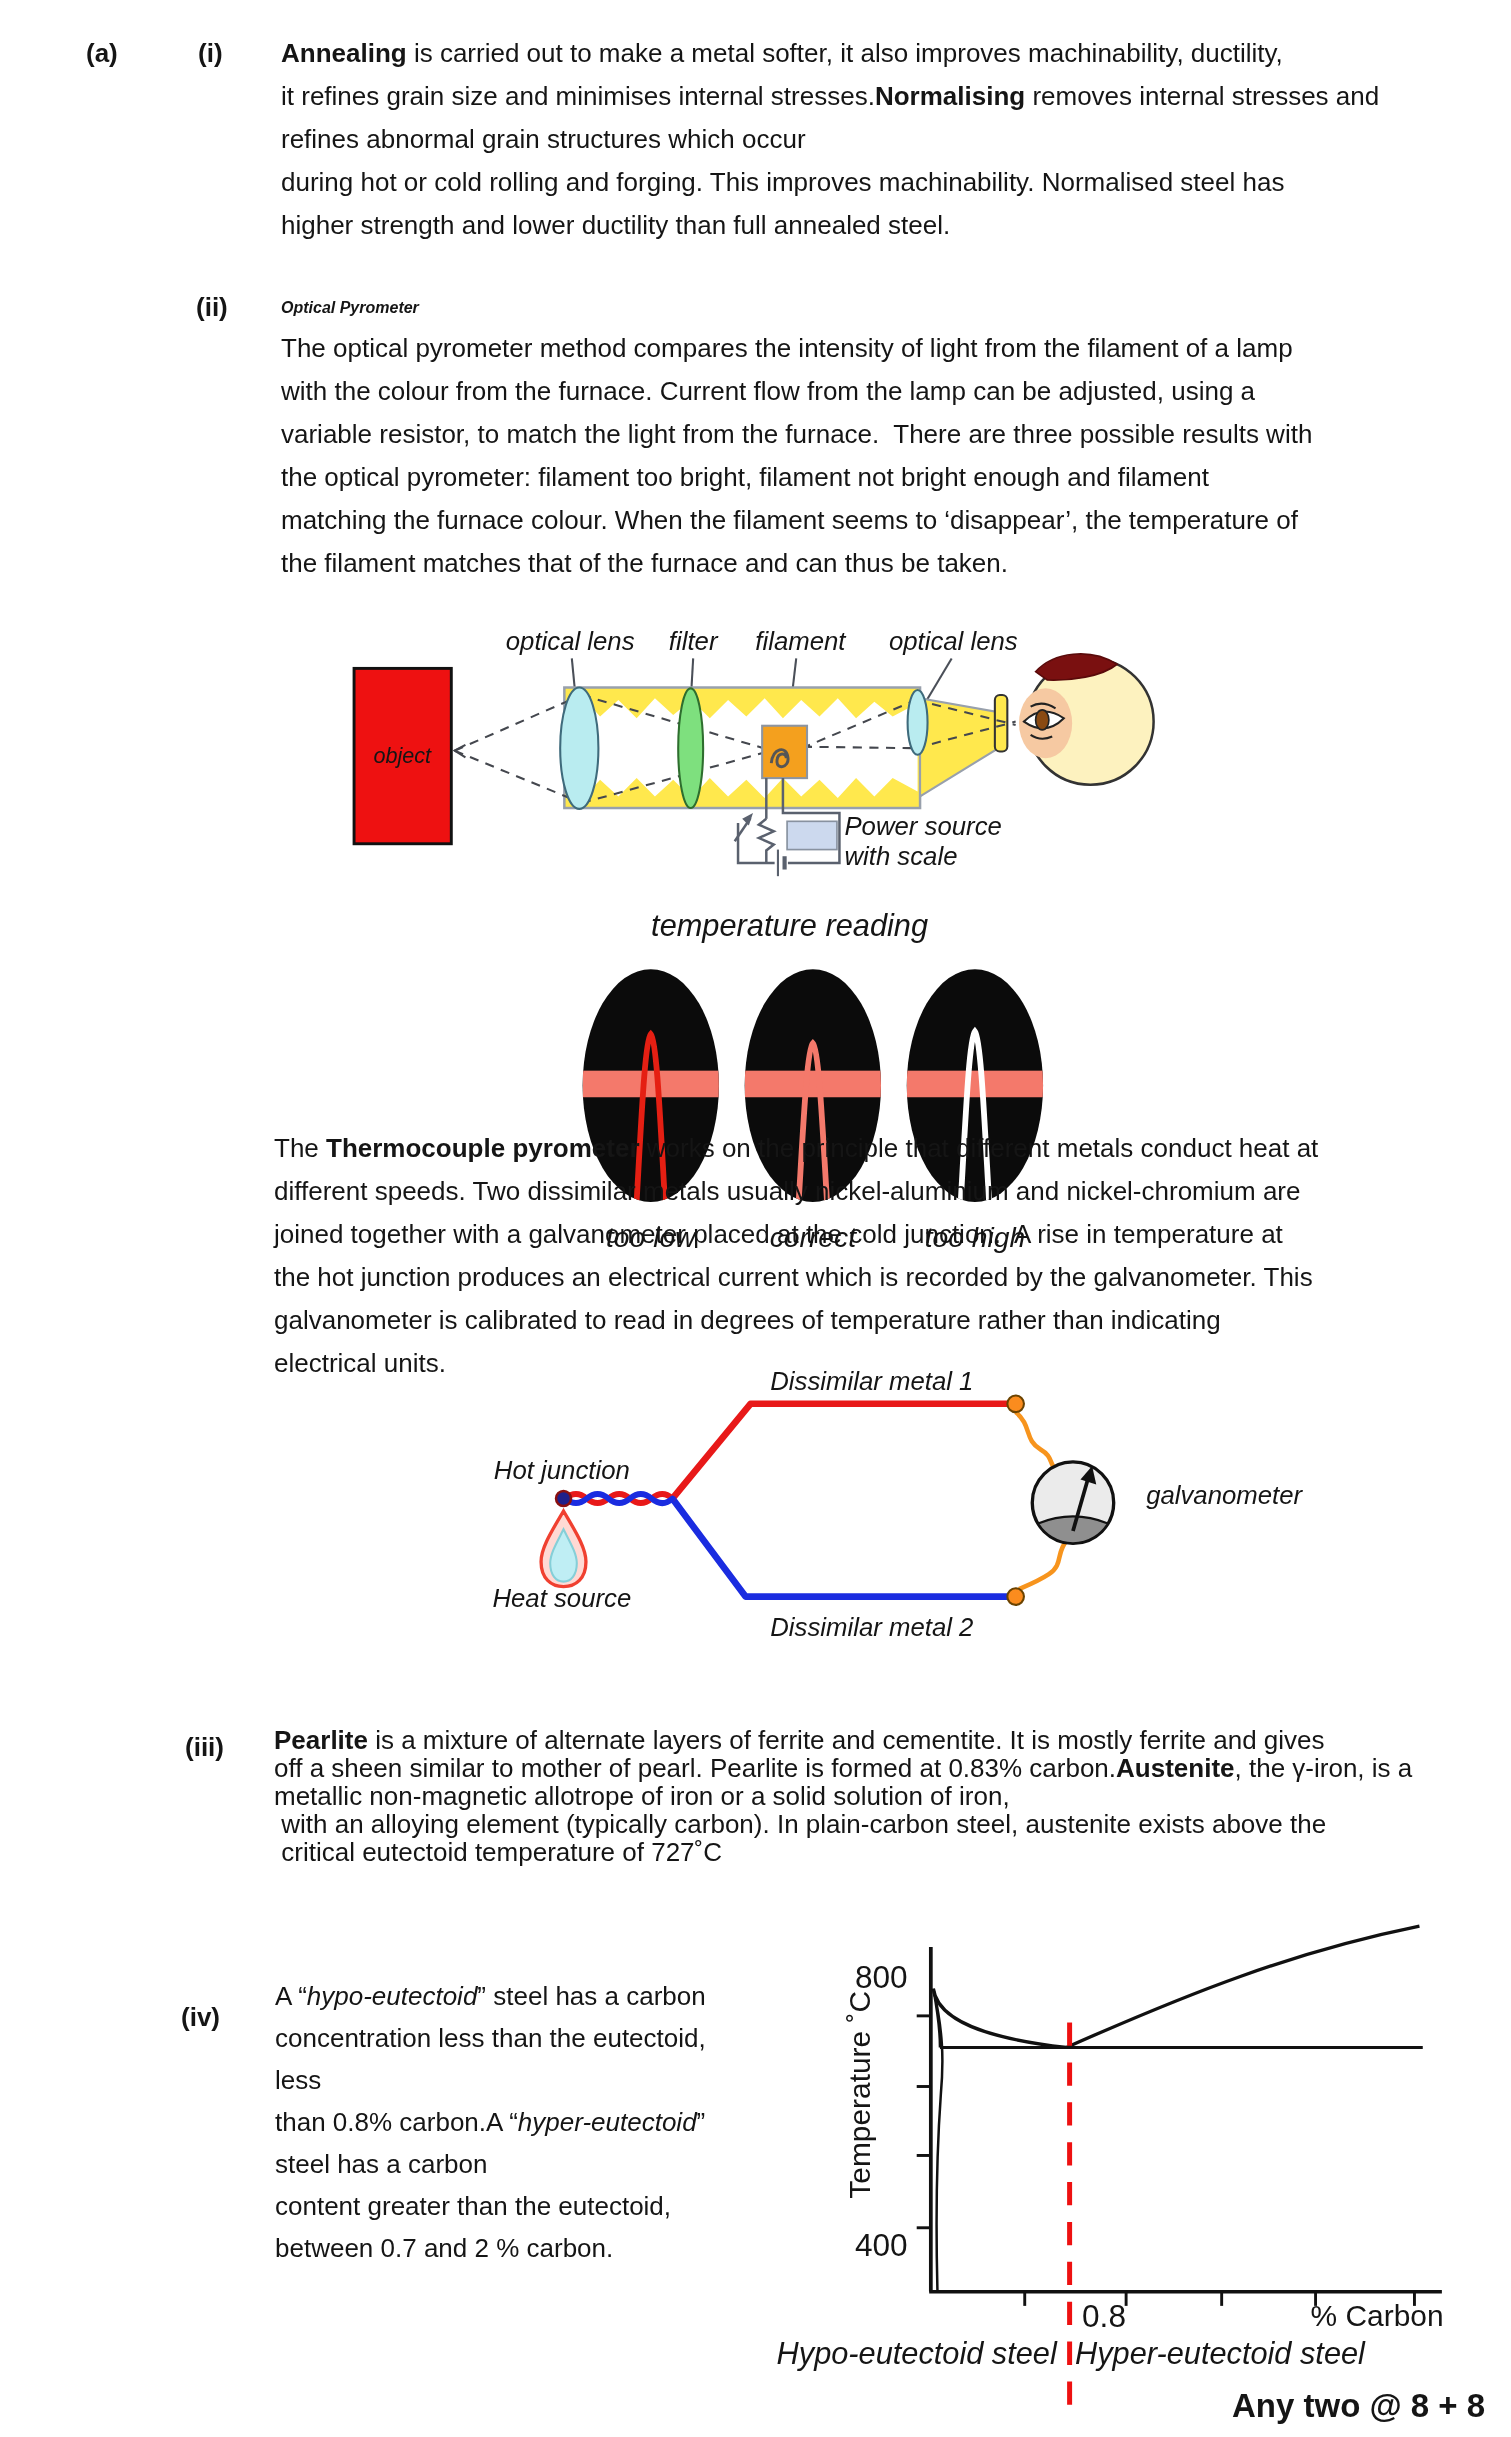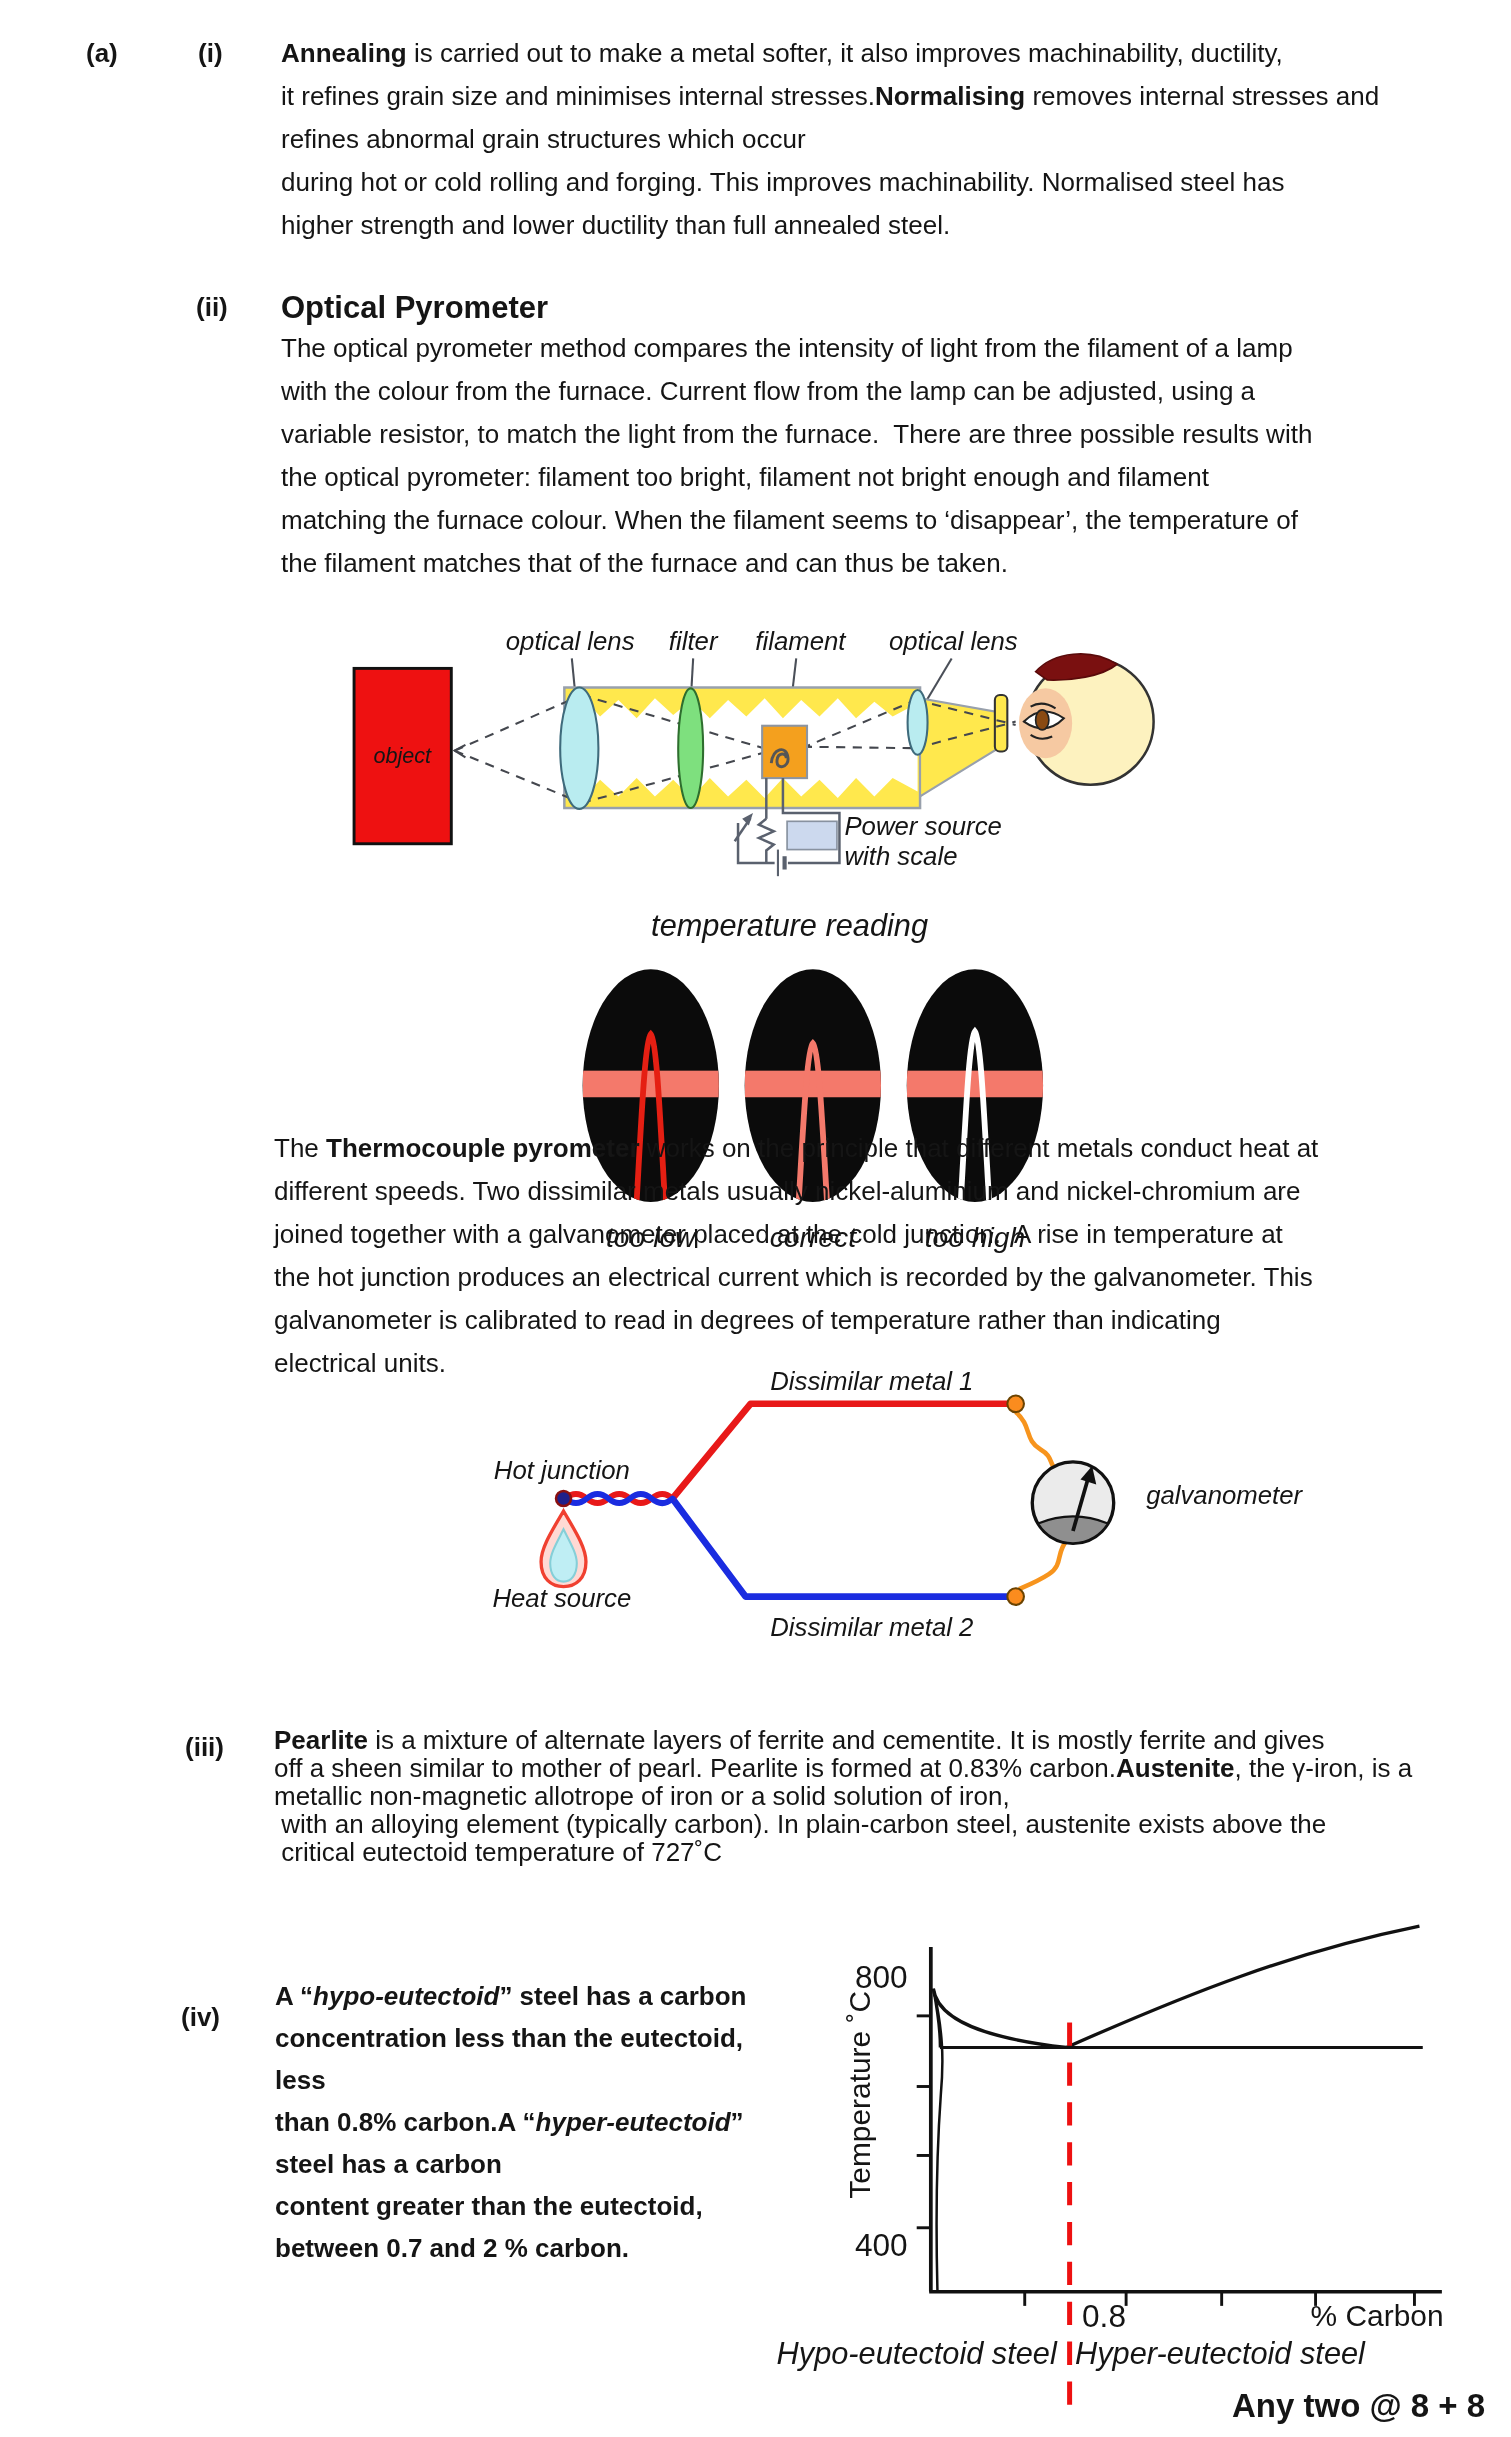--- a/index.html
+++ b/index.html
@@ -2,24 +2,24 @@
 <html style="font-size:13.3px"><head>
 <meta charset="utf-8">
 <style>
   html,body{margin:0;padding:0;background:#e8e8e8;}
   #page{position:relative;width:1511px;height:2438px;background:#ffffff;
         font-family:"Liberation Sans",sans-serif;color:#151515;overflow:hidden;}
   .abs{position:absolute;}
   .label{font-weight:bold;font-size:26px;line-height:43px;}
   .para{font-size:26px;line-height:43px;white-space:pre-wrap;}
   .para50{line-height:28px;}
-  .para51{line-height:42px;font-weight:bold;}
+  .para51{line-height:42px;}
   .b{font-weight:bold;margin-top:8px;}
   .i{font-style:italic;}
-  .heading{font-weight:bold;font-size:31px;line-height:43px;}
+  .heading{font-weight:bold;font-size:16px;line-height:43px;font-style:italic;}
   svg text{font-family:"Liberation Sans",sans-serif;fill:#151515;}
   .dlabel{font-style:italic;font-size:31px;}
   .dlabel26{font-style:italic;font-size:26px;}
   .dlabel34{font-style:italic;font-size:34px;}
   .dlabel37{font-style:italic;font-size:37px;}
   .axisnum{font-size:38px;}
   .axislab{font-size:36px;}
   .region{font-style:italic;font-size:37px;}
   #marks{font-weight:bold;font-size:33px;margin-left:12px;}
 </style>

